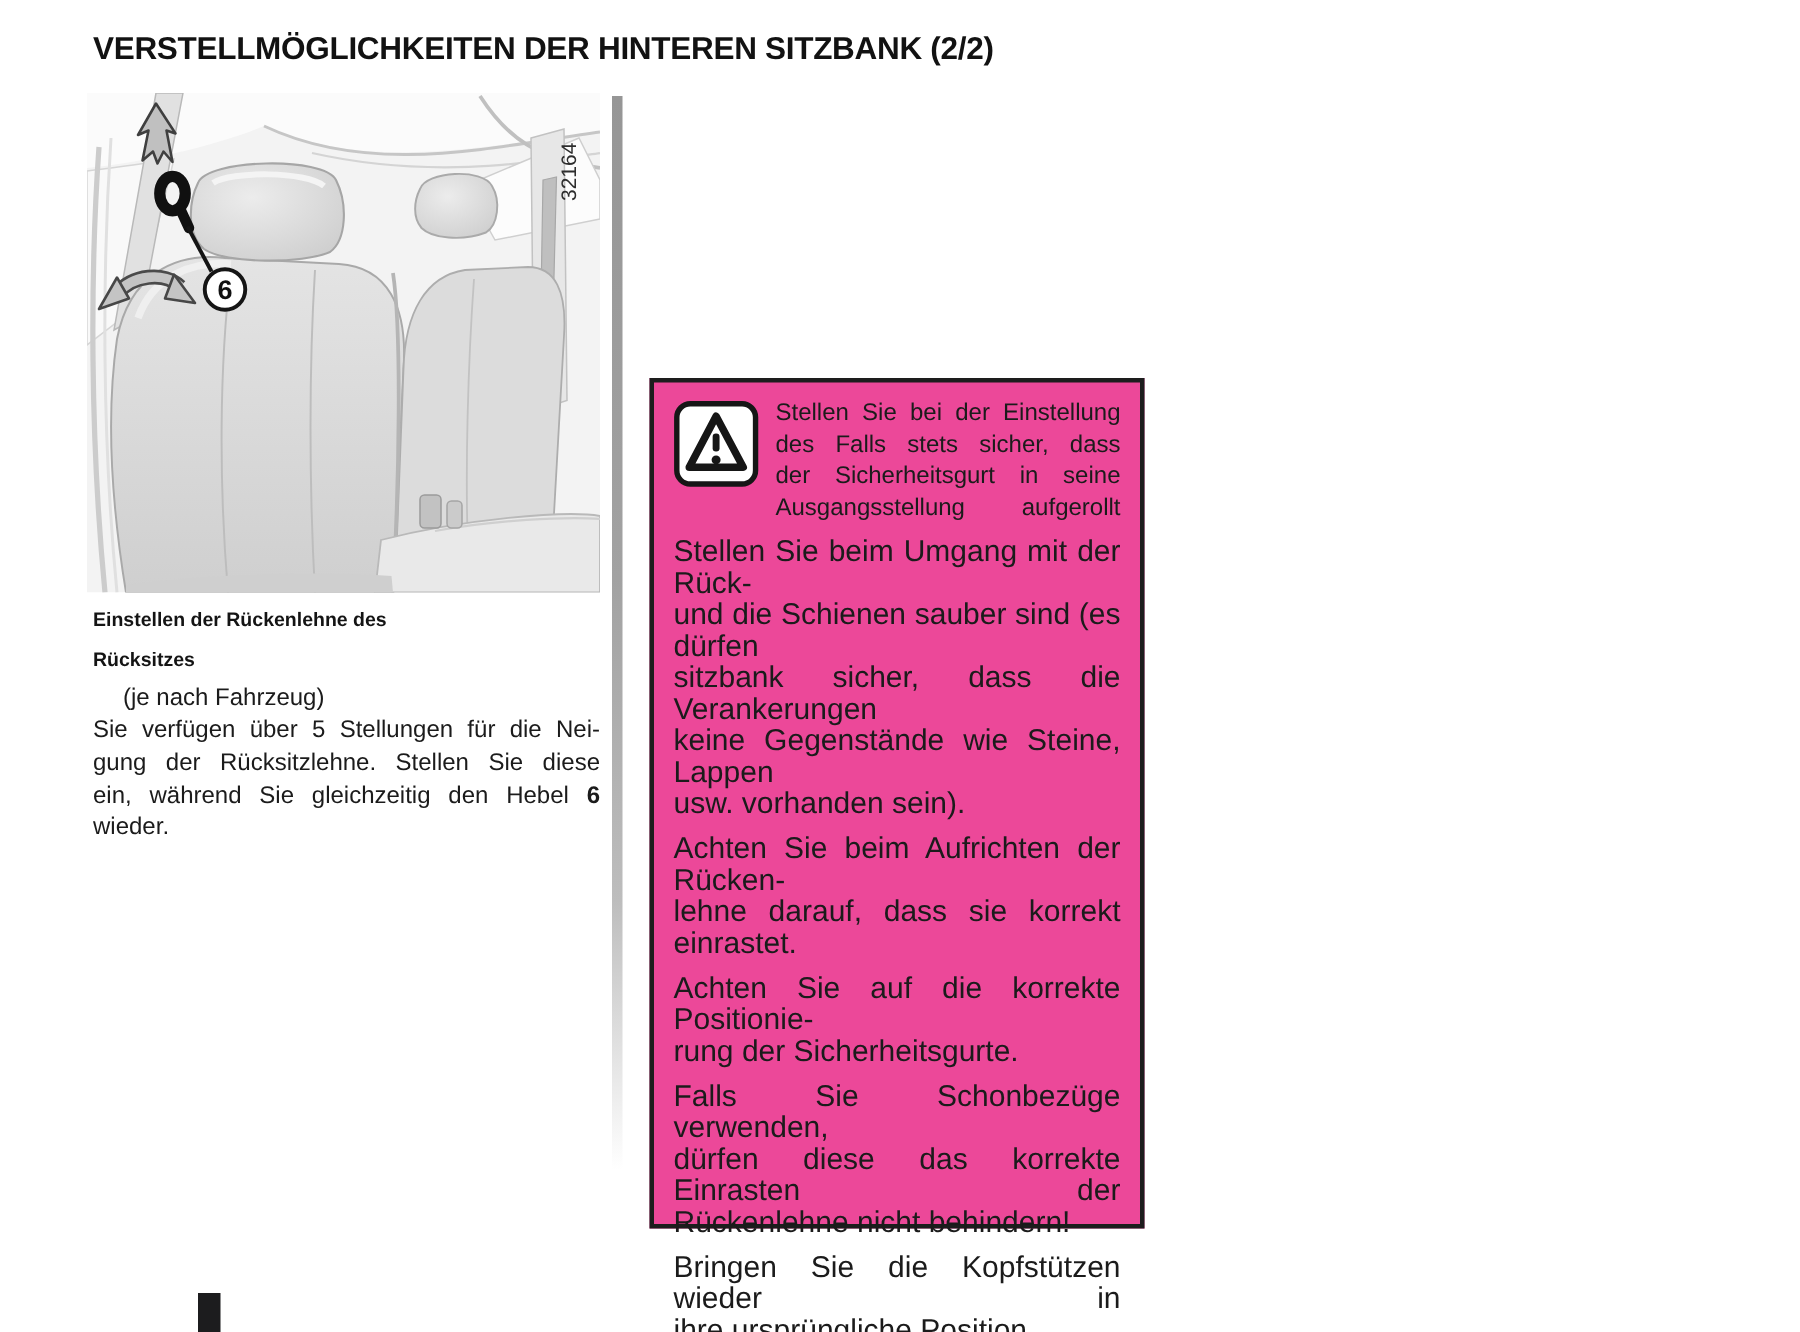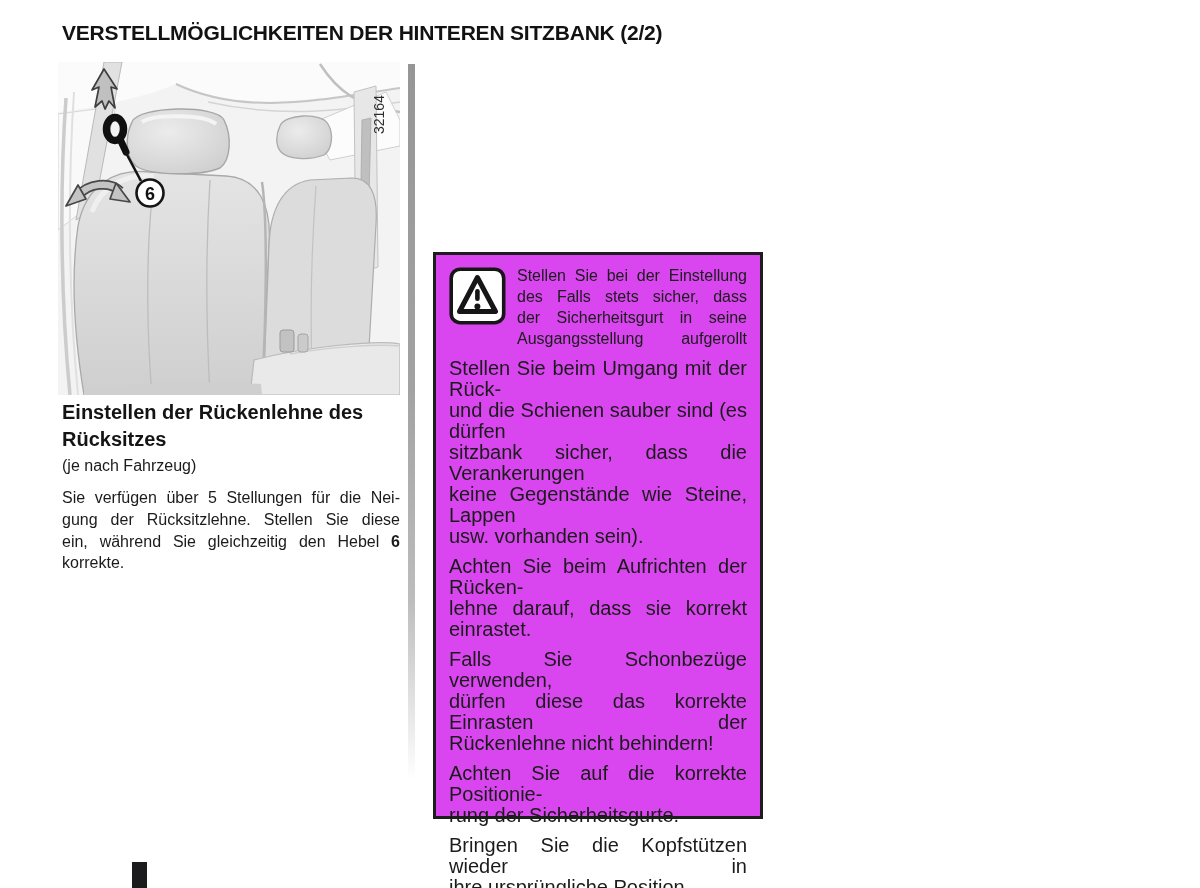--- a/index.html
+++ b/index.html
@@ -9,30 +9,30 @@
 
   .title { position:absolute; left:62px; top:21px; font-size:21px; font-weight:bold;
            color:#121212; white-space:nowrap; letter-spacing:-0.2px; }
 
   .photo { position:absolute; left:58px; top:62px; width:342px; height:333px; }
 
   .divider { position:absolute; left:408px; top:64px; width:7px; height:716px;
              background:linear-gradient(to bottom,#969696 0%,#a2a2a2 45%,#bdbdbd 75%,rgba(255,255,255,0) 100%); }
 
   .leftcol { position:absolute; left:62px; top:399px; width:338px; }
-  .h2 .ln { font-size:20px; font-weight:bold; line-height:27px; color:#141414; }
-  .subnote { font-size:16px; line-height:21px; margin-top:2px; }
-  .para { margin-top:11px; font-size:16px; line-height:21.8px; }
+  .h2 .ln { font-size:13px; font-weight:bold; line-height:27px; color:#141414; }
+  .subnote { font-size:16px; line-height:21px; margin-top:2px;margin-left:20px; }
+  .para { margin-top:0; font-size:16px; line-height:21.8px; }
 
   .jlines .ln { text-align:justify; text-align-last:justify; }
   .jlines .ln:last-child { text-align-last:auto; }
   .jall .ln { text-align:justify; text-align-last:justify; }
 
   .warnbox { position:absolute; left:433px; top:252px; width:330px; height:567px;
-             background:#d946ef; border:3px solid #1d1d1d; padding:10px 13px 0 13px;
+             background:#ec4899; border:3px solid #1d1d1d; padding:10px 13px 0 13px;
              font-size:16px; line-height:21px; }
   .wrow { display:flex; gap:11px; }
   .wicon { flex:0 0 57px; padding-top:2px; }
   .wp1 { flex:1; }
   .warnbox .para { margin-top:9px; font-size:20px; line-height:21px; }
 
   .tab { position:absolute; left:1163px; top:342px; width:37px; height:55px; background:#c9c9c9; }
   .pagenum { position:absolute; left:1106px; top:836px; width:60px; font-size:11px; color:#2a2a2a; }
   .blackmark { position:absolute; left:132px; top:862px; width:15px; height:26px; background:#1c1c1e; }
   b { font-weight:bold; }
@@ -114,21 +114,21 @@
   <div class="leftcol">
     <div class="h2">
         <div class="ln">Einstellen der Rückenlehne des</div>
         <div class="ln">Rücksitzes</div>
       </div>
     <div class="subnote">(je nach Fahrzeug)</div>
     <div class="para jlines">
       <div class="ln">Sie verfügen über 5 Stellungen für die Nei-</div>
       <div class="ln">gung der Rücksitzlehne. Stellen Sie diese</div>
       <div class="ln"><span>ein, während Sie gleichzeitig den Hebel </span><b>6</b></div>
-      <div class="ln">korrekte.</div>
+      <div class="ln">wieder.</div>
     </div>
   </div>
 
   <div class="warnbox">
     <div class="wrow">
       <div class="wicon">
         <svg width="57" height="58" viewBox="0 0 57 58">
           <rect x="2.2" y="2.2" width="52.5" height="53.5" rx="9" fill="#ffffff" stroke="#161616" stroke-width="3.6"></rect>
           <path d="M28.4 10.5 L46.5 44.5 H10.5 Z" fill="none" stroke="#161616" stroke-width="5" stroke-linejoin="round"></path>
           <rect x="26.1" y="22" width="4.6" height="12" rx="2.2" fill="#161616"></rect>
@@ -148,27 +148,27 @@
           <div class="ln">und die Schienen sauber sind (es dürfen</div>
           <div class="ln">sitzbank sicher, dass die Verankerungen</div>
           <div class="ln">keine Gegenstände wie Steine, Lappen</div>
           <div class="ln">usw. vorhanden sein).</div>
         </div>
         <div class="para jlines">
           <div class="ln">Achten Sie beim Aufrichten der Rücken-</div>
           <div class="ln">lehne darauf, dass sie korrekt einrastet.</div>
         </div>
         <div class="para jlines">
+          <div class="ln">Achten Sie auf die korrekte Positionie-</div>
+          <div class="ln">rung der Sicherheitsgurte.</div>
+        </div>
+        <div class="para jlines">
           <div class="ln">Falls Sie Schonbezüge verwenden,</div>
           <div class="ln">dürfen diese das korrekte Einrasten der</div>
           <div class="ln">Rückenlehne nicht behindern!</div>
-        </div>
-        <div class="para jlines">
-          <div class="ln">Achten Sie auf die korrekte Positionie-</div>
-          <div class="ln">rung der Sicherheitsgurte.</div>
         </div>
         <div class="para jlines">
           <div class="ln">Bringen Sie die Kopfstützen wieder in</div>
           <div class="ln">ihre ursprüngliche Position.</div>
         </div>
       </div>
   </div>
 
   <div class="tab"></div>
   <div class="pagenum">3.31</div>

